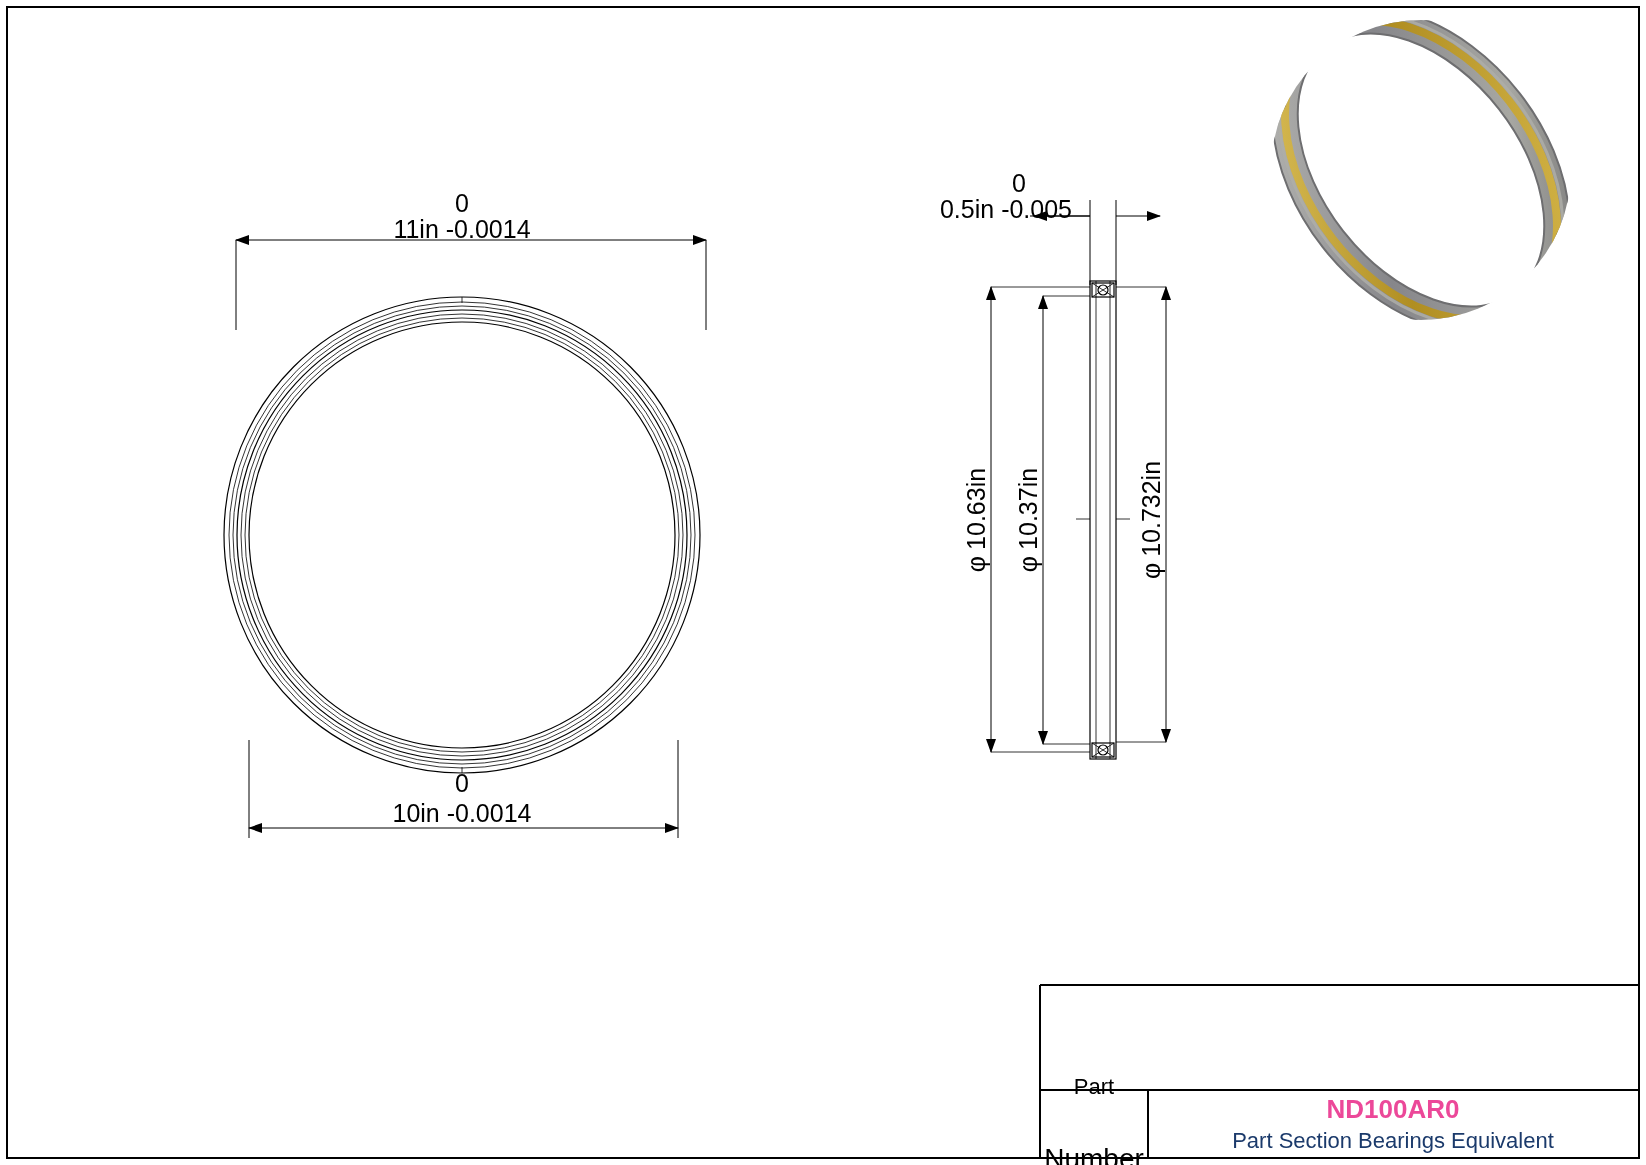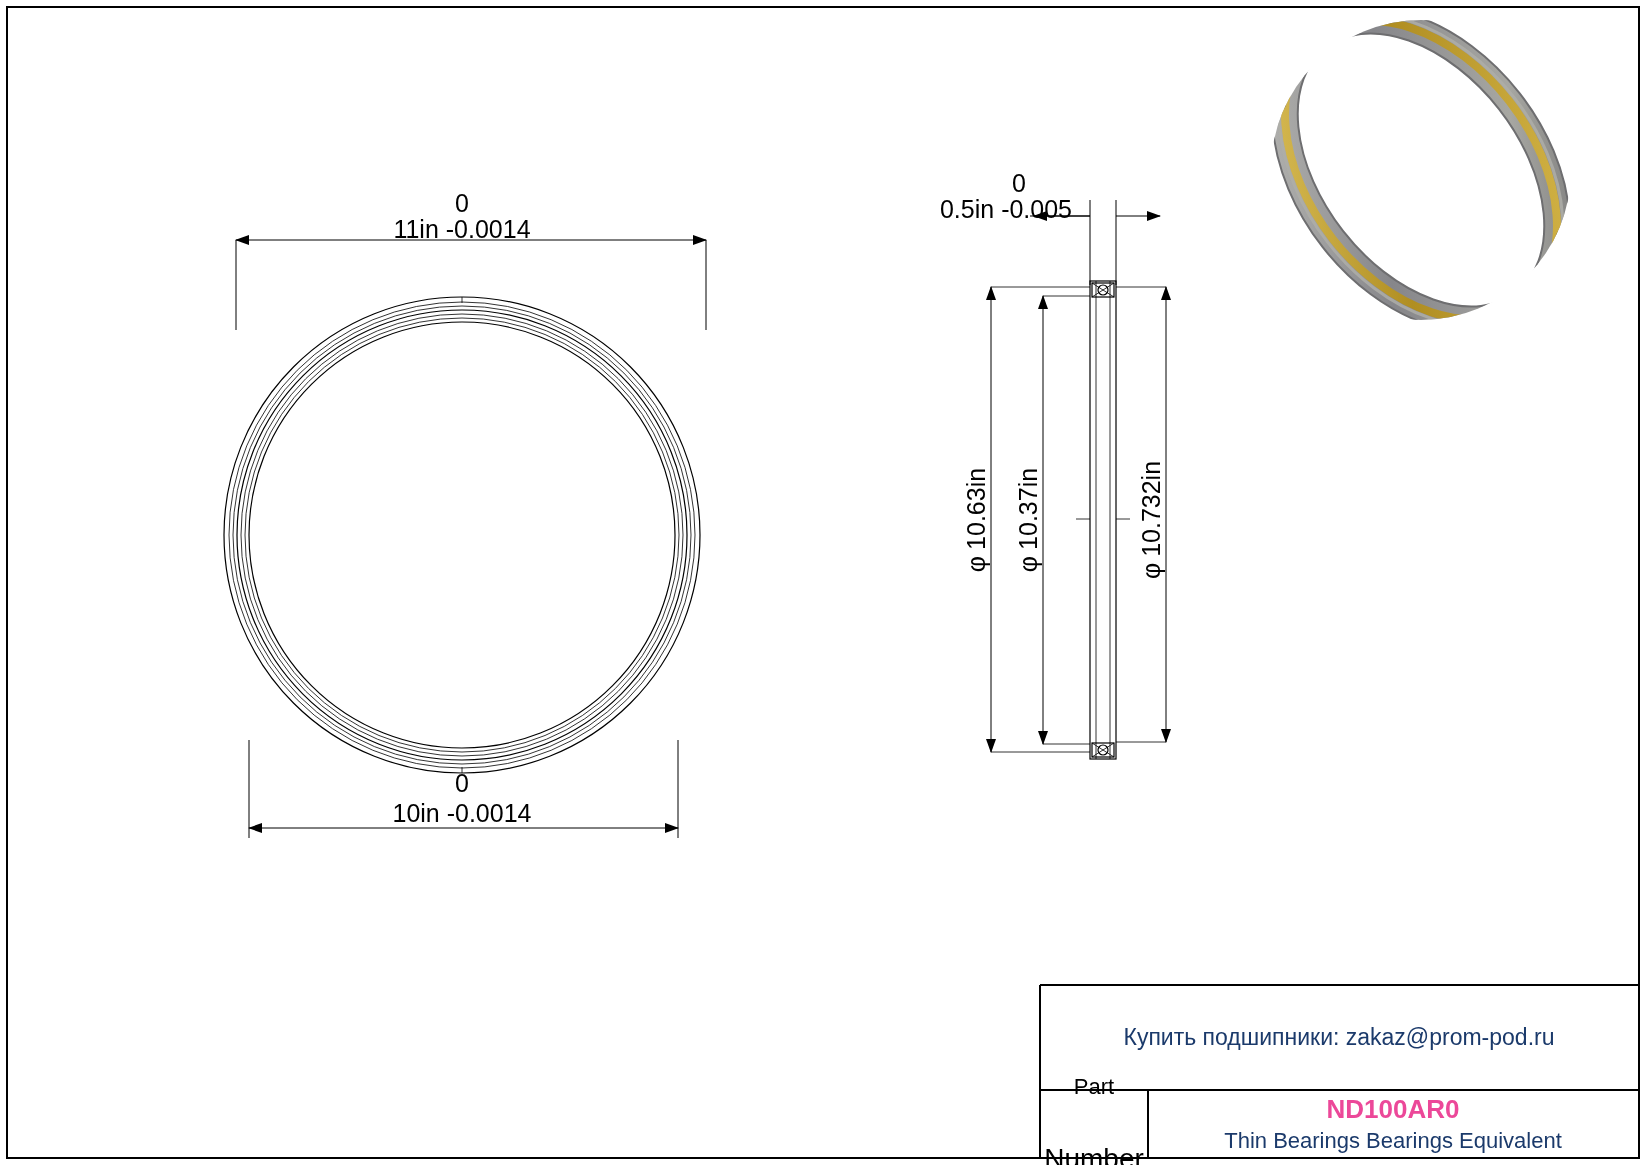--- a/index.html
+++ b/index.html
@@ -185,26 +185,23 @@
     </g>
 
     <g>
       <line x1="1040" y1="985" x2="1638" y2="985" class="tb-line"></line>
       <line x1="1040" y1="1090" x2="1638" y2="1090" class="tb-line"></line>
       <line x1="1040" y1="985" x2="1040" y2="1159" class="tb-line"></line>
       <line x1="1148" y1="1090" x2="1148" y2="1159" class="tb-line"></line>
     </g>
   </svg>
 
-  <div style="position:absolute; left:1040px; top:985px; width:598px; height:105px; display:flex; align-items:center; justify-content:center;">
-    <span class="title-text" style="font-size:23px; color:#1b3a6b;">Купить подшипники: zakaz@prom-pod.ru</span>
-  </div>
 
   <div style="position:absolute; left:1040px; top:1090px; width:108px; height:69px; display:flex; flex-direction:column; align-items:center; justify-content:center; line-height:1.25;gap:40px;">
     <span style="font-size:22px;">Part</span>
     <span style="font-size:28px;">Number</span>
   </div>
 
   <div style="position:absolute; left:1148px; top:1090px; width:490px; height:69px; display:flex; flex-direction:column; align-items:center; justify-content:center; line-height:1.3;">
     <span style="font-size:26px; font-weight:bold; color:#ec4899;">ND100AR0</span>
-    <span style="font-size:22px; color:#1b3a6b;">Thin Bearings Bearings Equivalent</span>
+    <span style="font-size:22px; color:#1b3a6b;">Part Section Bearings Equivalent</span>
   </div>
 </div>
 
 </body></html>

